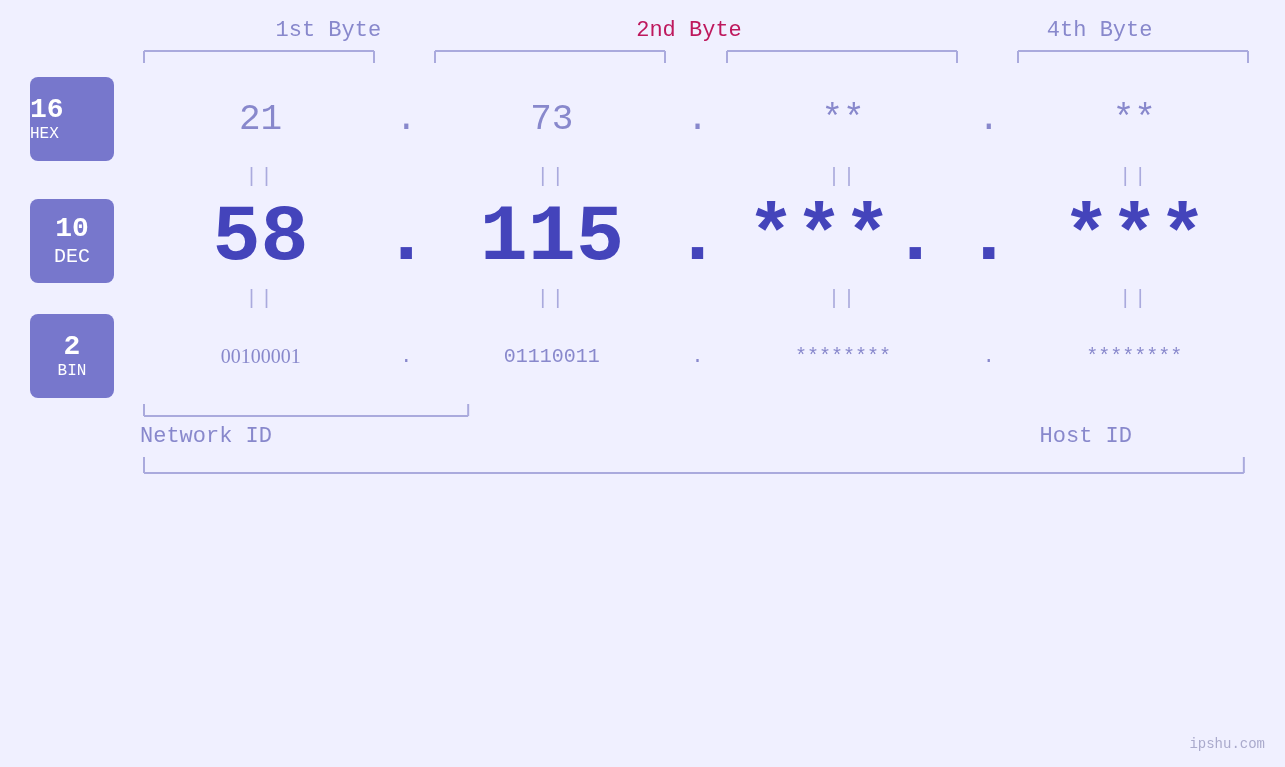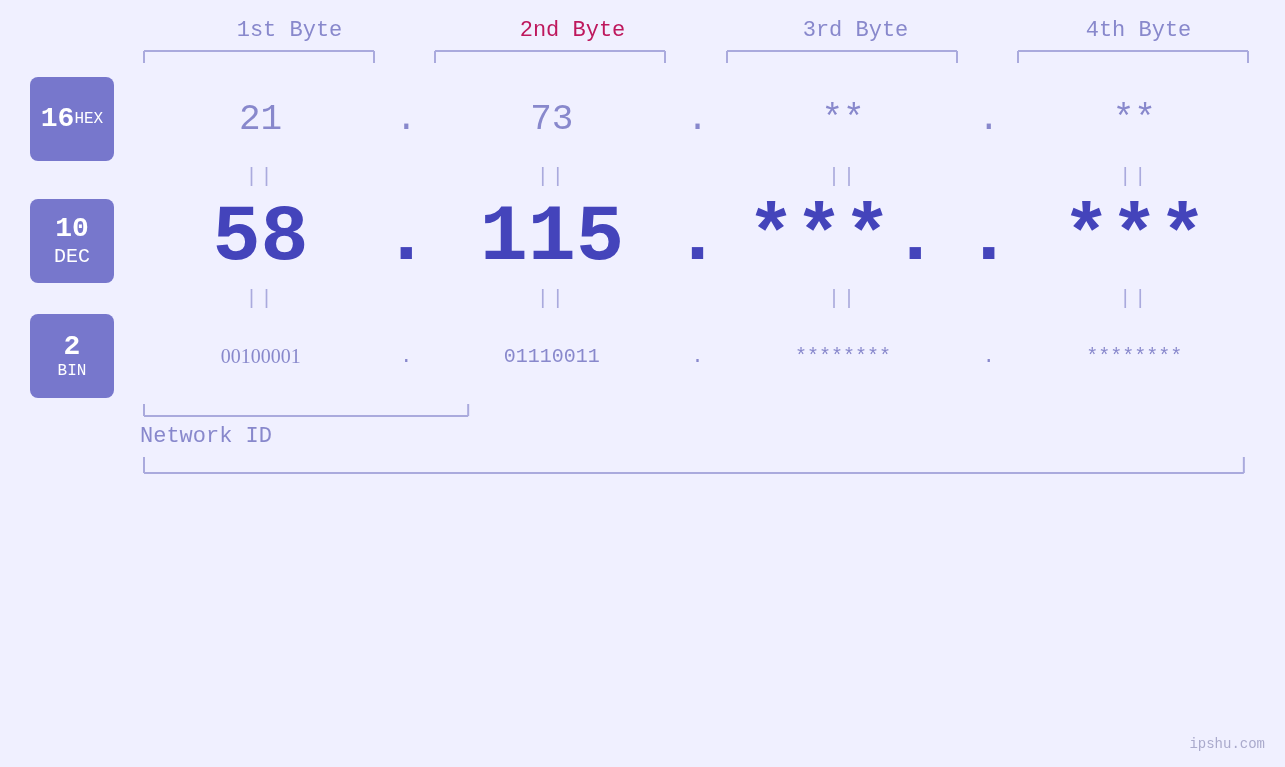--- a/index.html
+++ b/index.html
@@ -28,21 +28,20 @@
 
 <div class="main-container">
 
   <div style="display:flex; width:100%; padding: 18px 30px 0 20px; gap: 33px;">
     <div style="width:120px; flex-shrink:0;"></div>
     <div style="flex:1; display:flex;">
       <div style="flex:1; text-align:center; color:#8888cc; font-size:22px; font-family:'Courier New',monospace;">1st Byte</div>
       <div style="width:50px; flex-shrink:0;"></div>
       <div style="flex:1; text-align:center; color:#be185d; font-size:22px; font-family:'Courier New',monospace;">2nd Byte</div>
       <div style="width:50px; flex-shrink:0;"></div>
-      <div style="flex:1; text-align:center; color:#8888cc; font-size:22px; font-family:'Courier New',monospace;">3rd Byte</div>
       <div style="width:50px; flex-shrink:0;"></div>
       <div style="flex:1; text-align:center; color:#8888cc; font-size:22px; font-family:'Courier New',monospace;">4th Byte</div>
     </div>
   </div>
 
   <div style="display:flex; width:100%; padding: 4px 30px 0 20px;">
     <div style="width:120px; flex-shrink:0;"></div>
     <div style="flex:1; display:flex; align-items:flex-start;">
 
       <div style="flex:1; position:relative; height:18px;">
@@ -77,21 +76,21 @@
           <line x1="4" y1="16" x2="4" y2="4" stroke="#aaaadd" stroke-width="2"></line>
           <line x1="4" y1="4" x2="97%" y2="4" stroke="#aaaadd" stroke-width="2"></line>
           <line x1="97%" y1="4" x2="97%" y2="16" stroke="#aaaadd" stroke-width="2"></line>
         </svg>
       </div>
     </div>
   </div>
 
   <div style="display:flex; width:100%; padding: 12px 30px 0 20px; align-items:center;">
     <div style="width:120px; flex-shrink:0; display:flex; align-items:center; justify-content:flex-start; padding-left:10px;">
-      <div style="background:#7777cc; color:white; border-radius:8px; width:84px; height:84px; display:flex; flex-direction:row; align-items:center; justify-content:center; font-family:'Courier New',monospace;">
+      <div style="background:#7777cc; color:white; border-radius:8px; width:84px; height:84px; display:flex; flex-direction:column; justify-content:center; font-family:'Courier New',monospace;">
         <span style="font-size:28px; font-weight:bold; line-height:1.1;">16</span>
         <span style="font-size:16px;">HEX</span>
       </div>
     </div>
     <div style="flex:1; display:flex; align-items:center;">
       <div style="flex:1; text-align:center; color:#8888cc; font-size:36px; font-family:'Courier New',monospace;">21</div>
       <div style="width:50px; text-align:center; color:#8888cc; font-size:36px; font-family:'Courier New',monospace;">.</div>
       <div style="flex:1; text-align:center; color:#8888cc; font-size:36px; font-family:'Courier New',monospace;">73</div>
       <div style="width:50px; text-align:center; color:#8888cc; font-size:36px; font-family:'Courier New',monospace;">.</div>
       <div style="flex:1; text-align:center; color:#8888cc; font-size:36px; font-family:'Courier New',monospace;">**</div>
@@ -193,20 +192,21 @@
 
   <div style="display:flex; width:100%; padding: 4px 30px 0 20px;">
     <div style="width:120px; flex-shrink:0;"></div>
     <div style="flex:1; display:flex; position:relative;">
 
       <div style="flex:1; color:#8888cc; font-size:22px; font-family:'Courier New',monospace;">Network ID</div>
       <div style="width:50px; flex-shrink:0;"></div>
 
       <div style="flex:1; text-align:center; color:#8888cc; font-size:22px; font-family:'Courier New',monospace;"></div>
       <div style="width:50px; flex-shrink:0;"></div>
+      <div style="flex:1; text-align:center; color:#8888cc; font-size:22px; font-family:'Courier New',monospace;">Host ID</div>
 
     </div>
   </div>
 
   <div style="display:flex; width:100%; padding: 6px 30px 0 20px;">
     <div style="width:120px; flex-shrink:0;"></div>
     <div style="flex:1; position:relative; height:22px;">
       <svg width="100%" height="22">
         <line x1="4" y1="2" x2="4" y2="18" stroke="#aaaadd" stroke-width="2"></line>
         <line x1="4" y1="18" x2="99%" y2="18" stroke="#aaaadd" stroke-width="2"></line>

